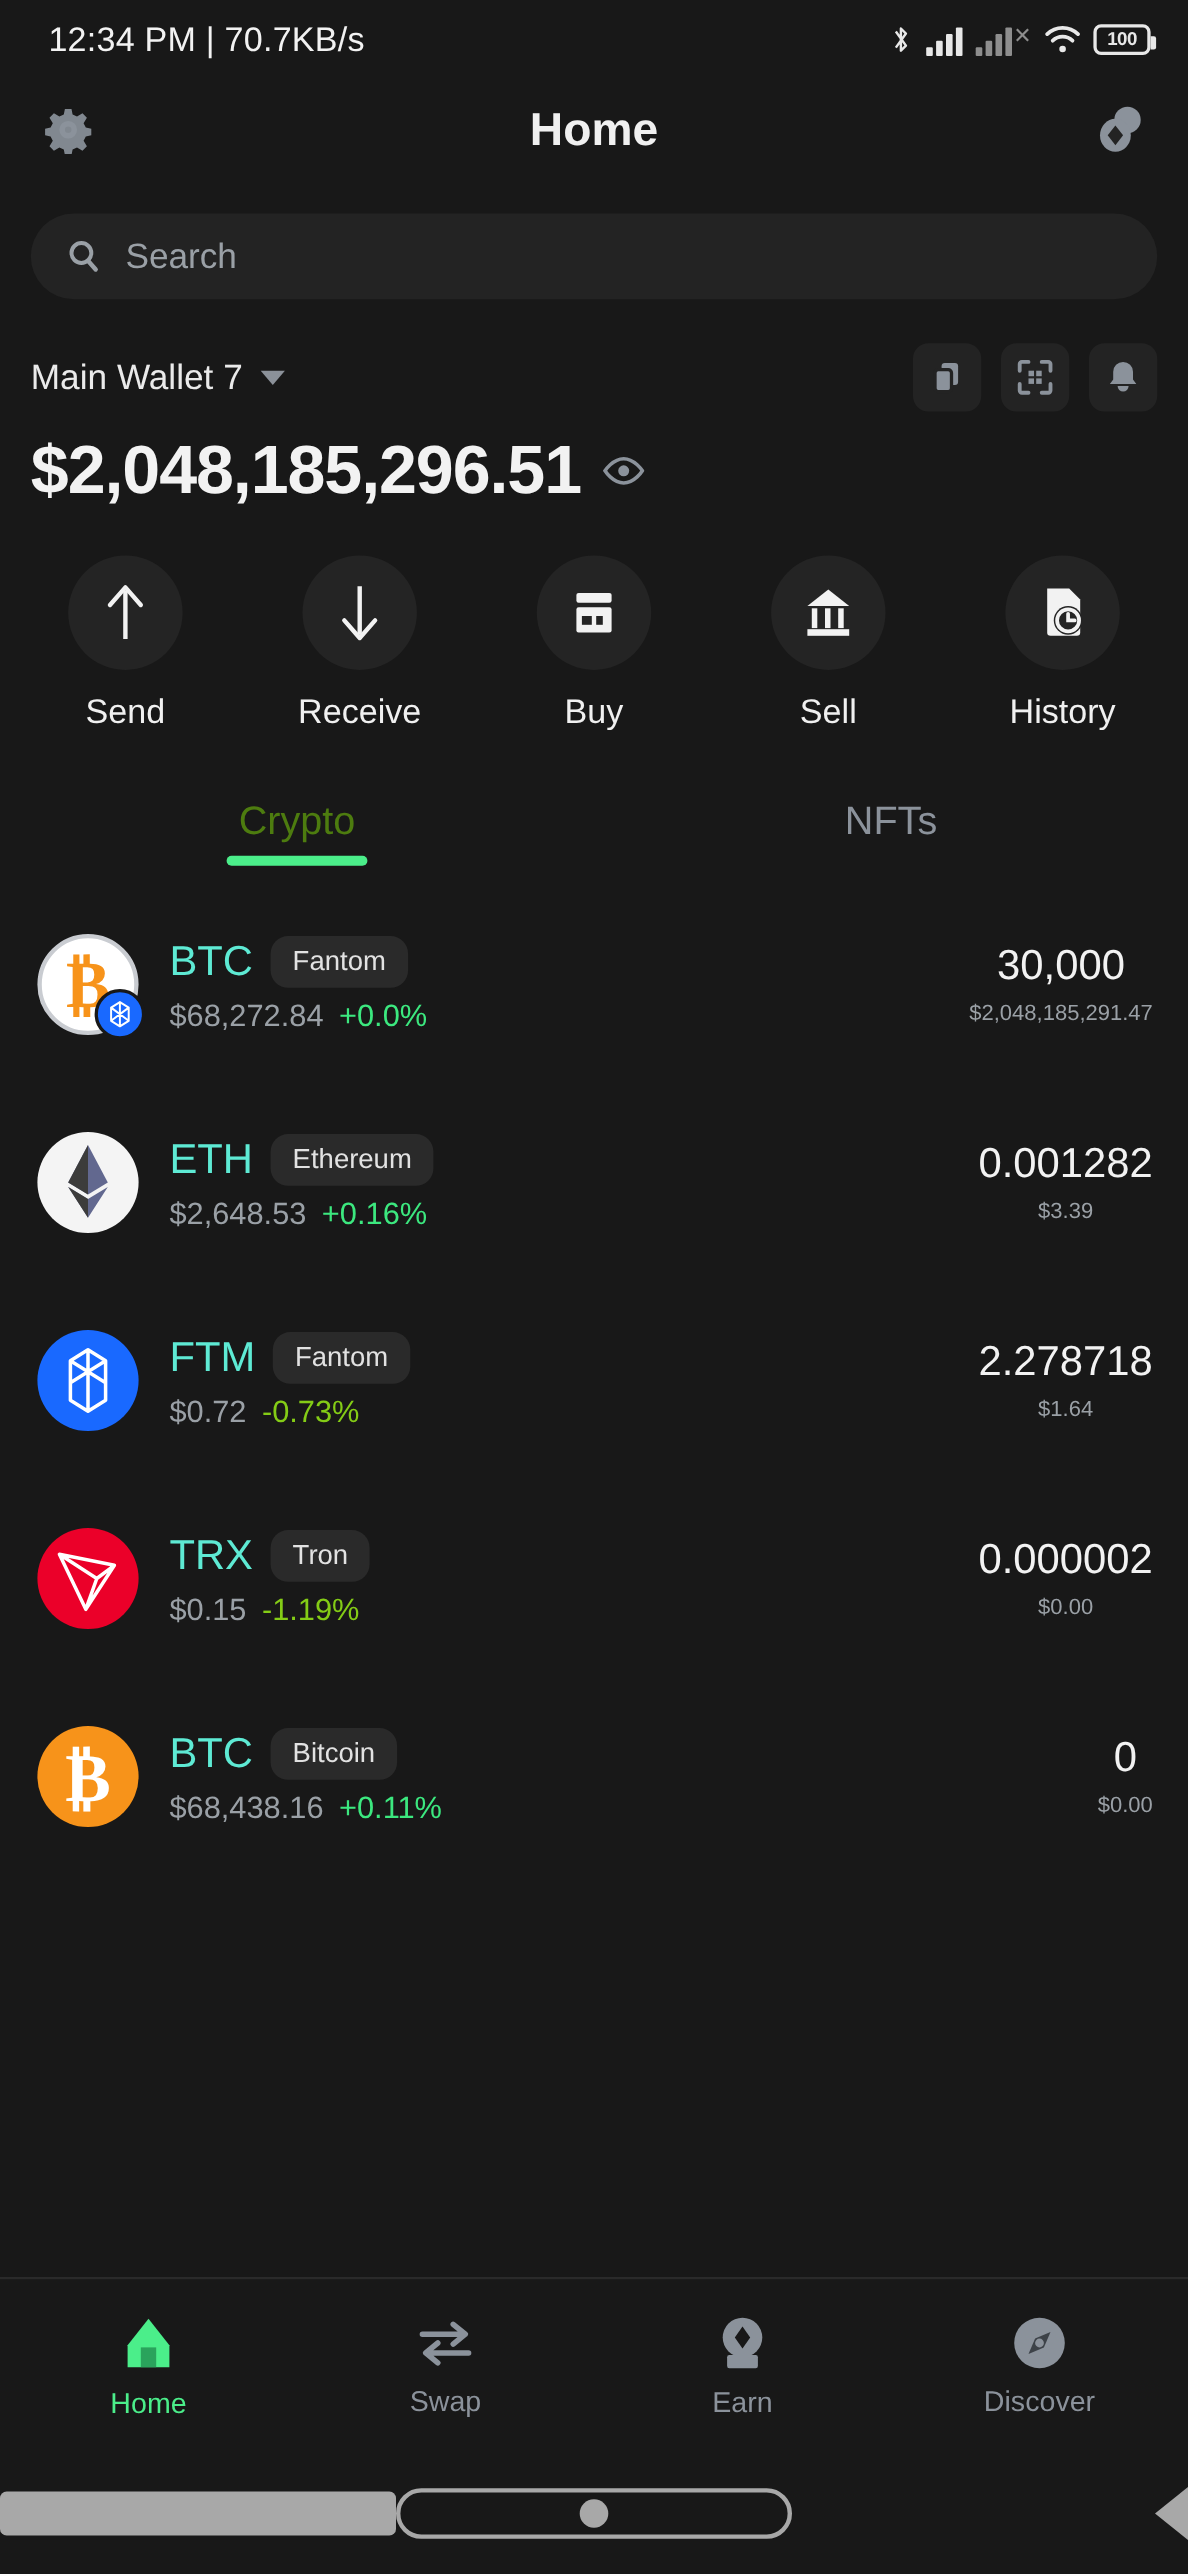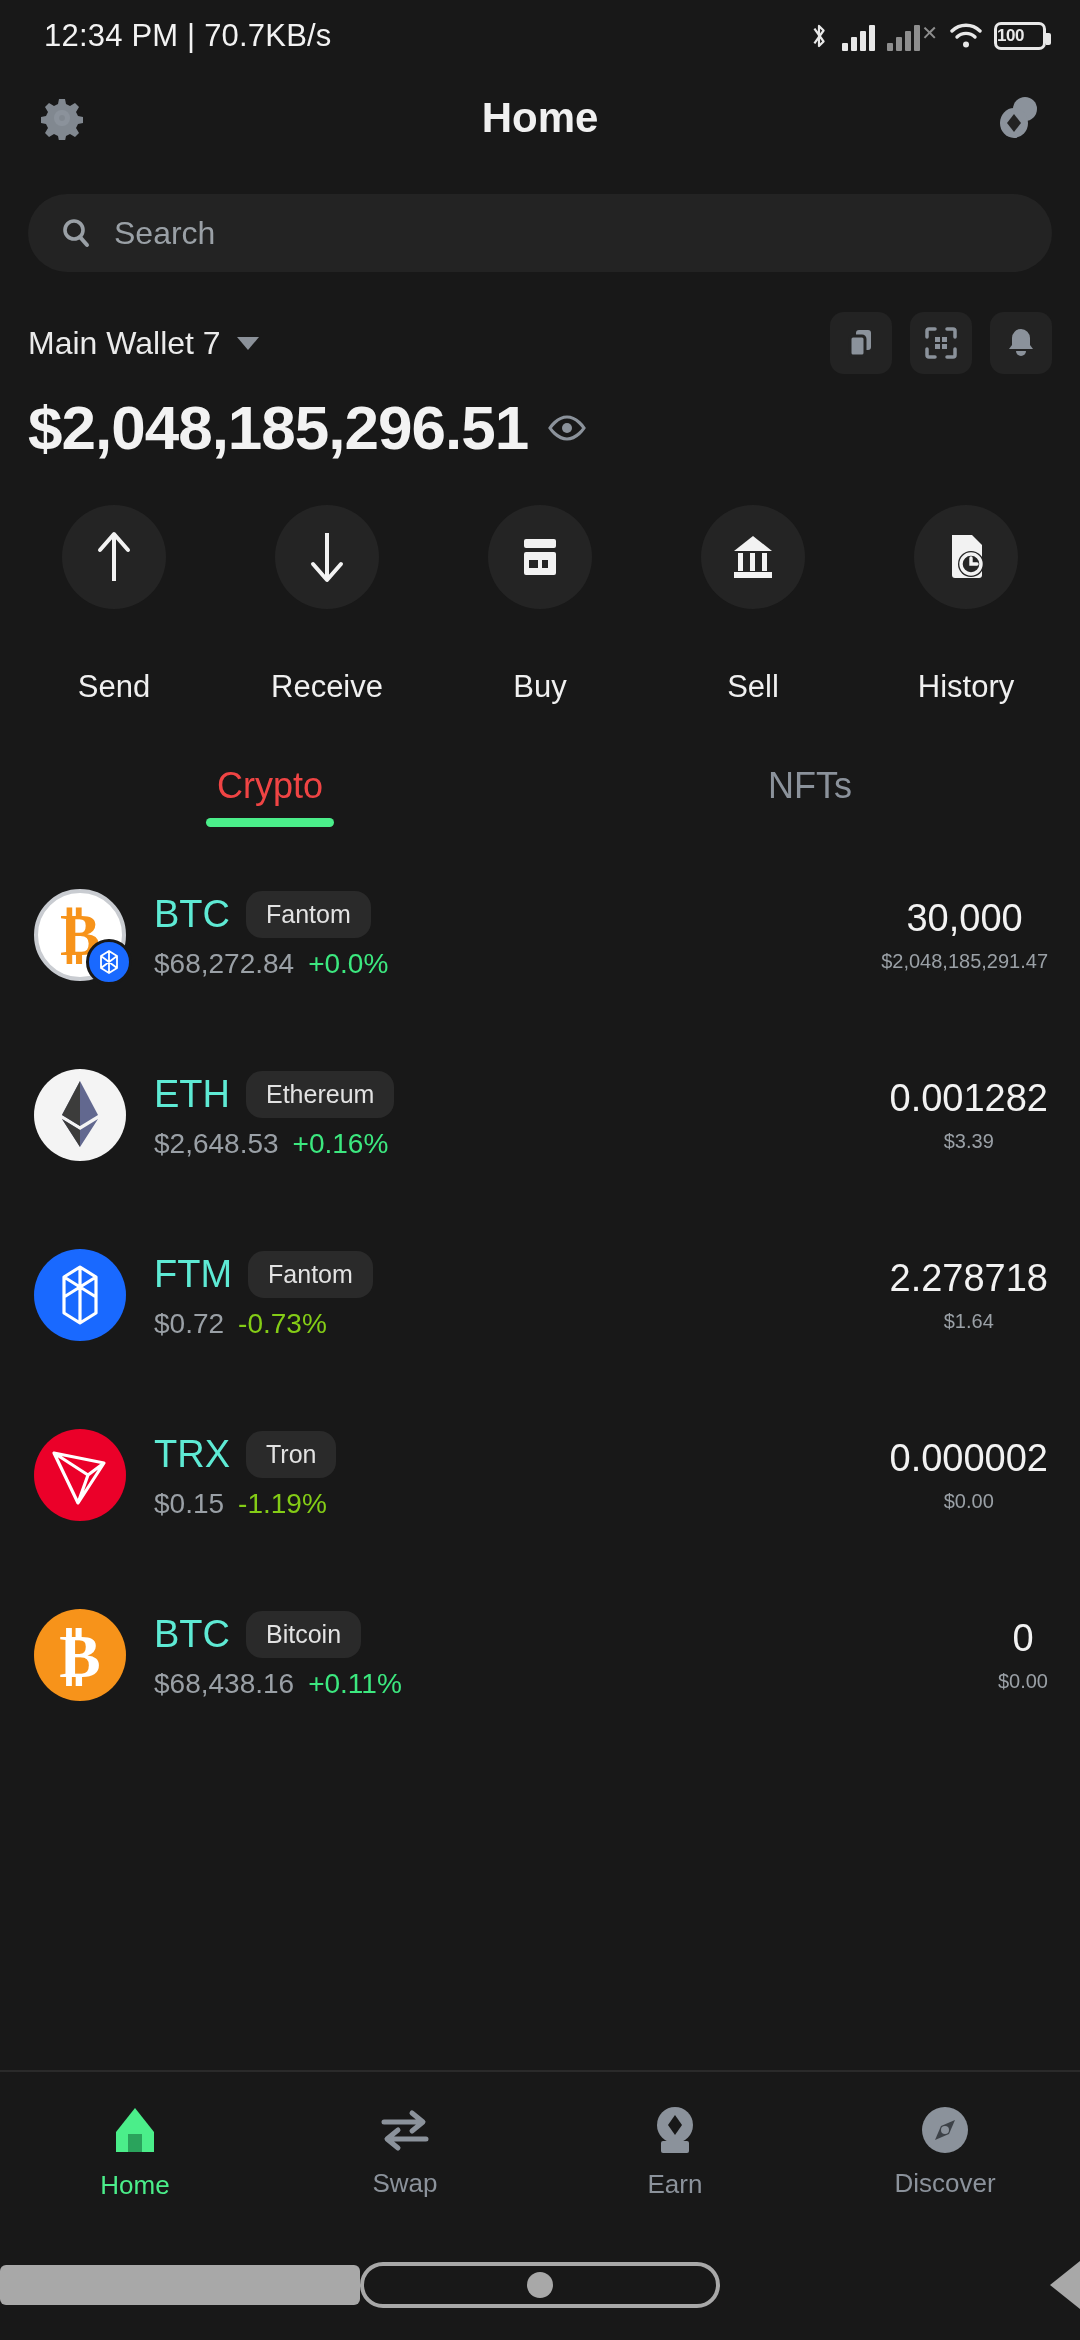--- a/index.html
+++ b/index.html
@@ -22,21 +22,21 @@
   .sigbars { display: flex; align-items: flex-end; gap: 3px; height: 30px; }
   .sigbars i { display: block; width: 6px; background: #e8e8e8; border-radius: 1px; }
   .sigbars i:nth-child(1){height:8px}.sigbars i:nth-child(2){height:14px}
   .sigbars i:nth-child(3){height:20px}.sigbars i:nth-child(4){height:26px}
   .sigbars.dim i { background: #8e8e8e; }
   .sig-wrap { position: relative; display: flex; align-items: flex-end; }
   .sig-x { color:#8e8e8e; font-size: 20px; margin-left: 1px; line-height: 1; margin-bottom:8px;}
   .wifi { width: 32px; height: 28px; }
   .battery {
     width: 52px; height: 28px; border: 3px solid #e8e8e8; border-radius: 7px;
-    display: flex; align-items: center; justify-content: flex-start; position: relative;
+    display: flex; align-items: center; justify-content: center; position: relative;
   }
   .battery::after {
     content:""; position:absolute; right:-8px; top:8px; width:5px; height:12px;
     background:#e8e8e8; border-radius:0 2px 2px 0;
   }
   .battery span { font-size: 17px; color: #e8e8e8; font-weight: bold; letter-spacing: -.5px;}
 
   
   .appbar { height: 92px; display:flex; align-items:center; justify-content:space-between; padding: 0 40px; }
   .appbar h1 { font-size: 42px; color:#f0f0f0; font-weight: bold; position:absolute; left:0; right:0; text-align:center; pointer-events:none;}
@@ -71,27 +71,27 @@
   .balance b { font-size: 62px; color:#f2f2f2; font-weight:bold; letter-spacing:-1px; }
   .eye { width:38px;height:28px; }
 
   
   .actions { display:flex; justify-content:space-between; padding: 42px 44px 0 44px; }
   .action { width: 140px; display:flex; flex-direction:column; align-items:center; gap:20px; }
   .action .circle {
     width:104px;height:104px;border-radius:52px;background:#242424;
     display:flex;align-items:center;justify-content:center;
   }
-  .action label { font-size:31px; color:#f0f0f0;margin-top:40px; }
+  .action label { font-size:31px; color:#f0f0f0; }
 
   
   .tabs { display:flex; margin-top: 60px; }
   .tab { flex:1; text-align:center; padding-bottom: 20px; position:relative; }
   .tab span { font-size: 36px; color:#8b929b; }
-  .tab.active span { color:#ef4444; }
+  .tab.active span { color:#4d7c0f; }
   .tab .ind {
     position:absolute; bottom:0; left:50%; transform:translateX(-50%);
     width: 128px; height: 9px; border-radius:5px; background:#4bee8a; display:none;
   }
   .tab.active .ind { display:block; }
 
   
   .tokenlist { margin-top: 48px; }
   .token { display:flex; align-items:center; padding: 0 32px; height: 120px; margin-bottom: 60px;}
   .token:last-child { margin-bottom:0; }

